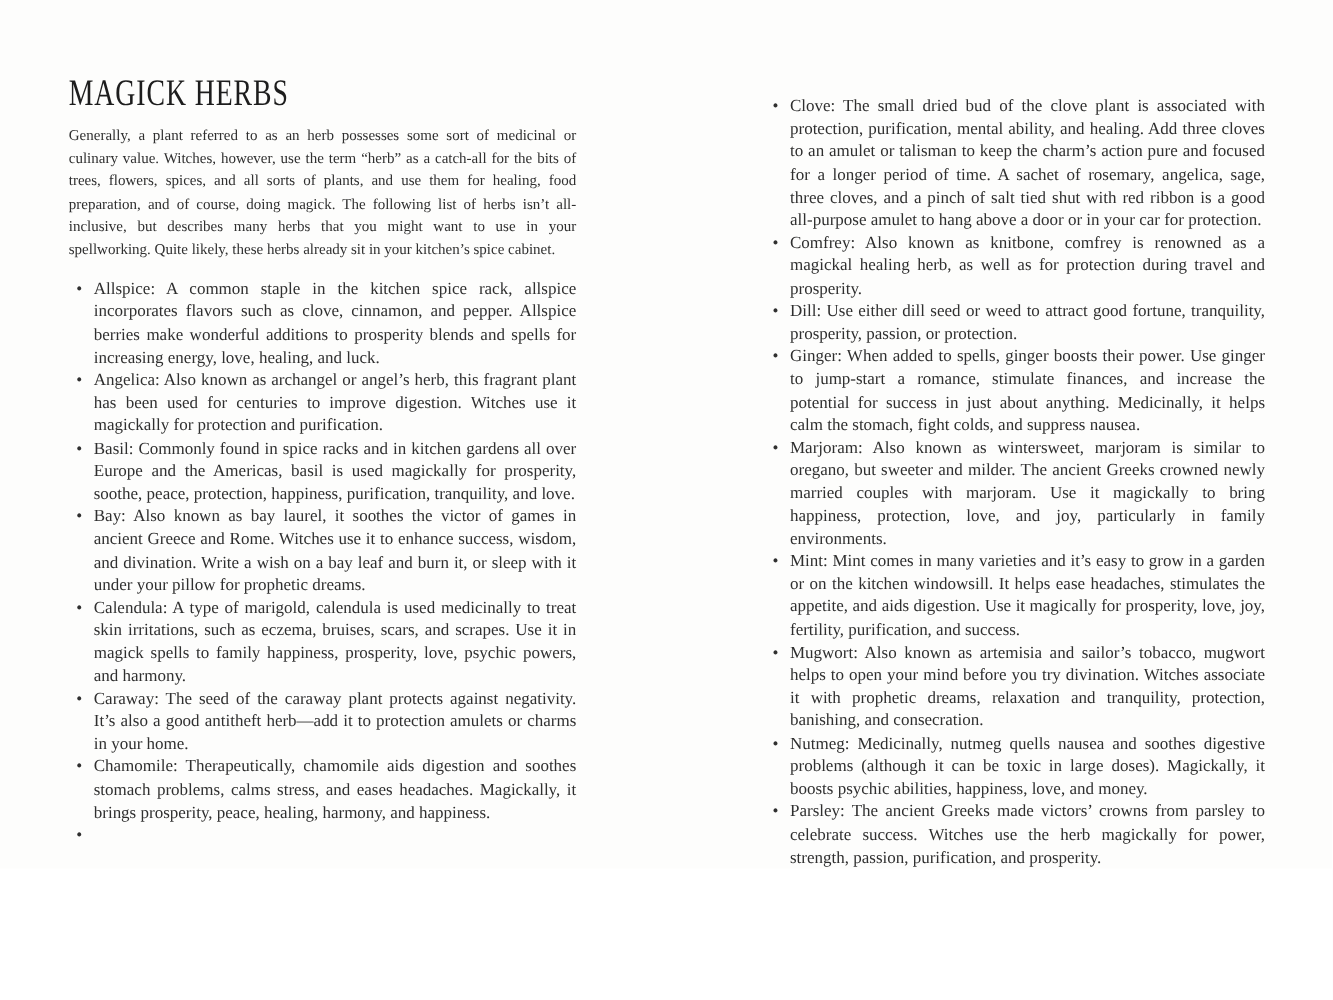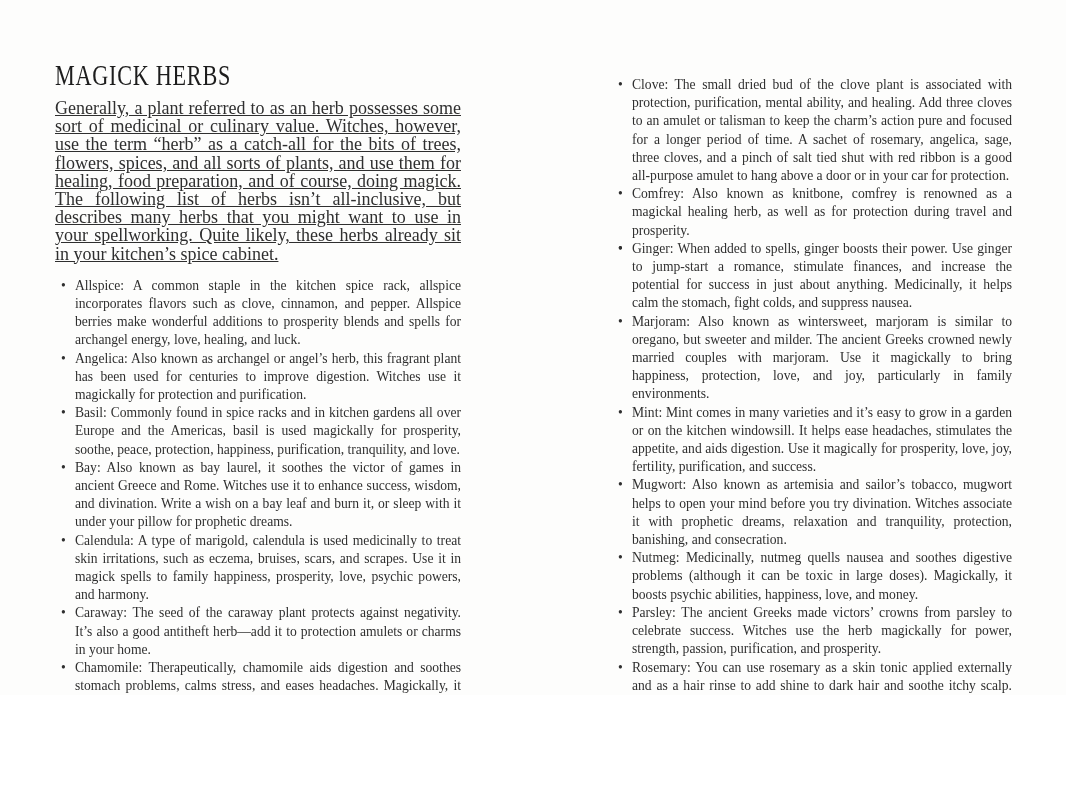--- a/index.html
+++ b/index.html
@@ -29,24 +29,23 @@
     line-height: 34px;
     font-weight: 400;
     color: #1d1d1d;
     letter-spacing: 1px;
     transform: scaleX(0.74);
     transform-origin: left center;
     white-space: nowrap;
   }
   .intro {
     margin: 0 0 14px 0;
-    font-size: 18px;
+    font-size: 12px;
     line-height: 18.2px;
     text-align: justify;
-    text-decoration: underline;
   }
   
   .col-right {
     position: absolute;
     left: 612px;
     top: 76px;
     width: 400px;
   }
   
   .herb-list {
@@ -95,46 +94,46 @@
 </head>
 <body>
 
 <div class="spread">
 
   <section class="col-left">
     <h1 class="section-heading">MAGICK HERBS</h1>
     <p class="intro">Generally, a plant referred to as an herb possesses some sort of medicinal or culinary value. Witches, however, use the term “herb” as a catch-all for the bits of trees, flowers, spices, and all sorts of plants, and use them for healing, food preparation, and of course, doing magick. The following list of herbs isn’t all-inclusive, but describes many herbs that you might want to use in your spellworking. Quite likely, these herbs already sit in your kitchen’s spice cabinet.</p>
     <ul class="herb-list">
 
-        <li class="herb-item"><span class="bullet">•</span><span>Allspice: A common staple in the kitchen spice rack, allspice incorporates flavors such as clove, cinnamon, and pepper. Allspice berries make wonderful additions to prosperity blends and spells for archangel energy, love, healing, and luck.</span></li>
+        <li class="herb-item"><span class="bullet">•</span><span>Allspice: A common staple in the kitchen spice rack, allspice incorporates flavors such as clove, cinnamon, and pepper. Allspice berries make wonderful additions to prosperity blends and spells for increasing energy, love, healing, and luck.</span></li>
 
         <li class="herb-item"><span class="bullet">•</span><span>Angelica: Also known as archangel or angel’s herb, this fragrant plant has been used for centuries to improve digestion. Witches use it magickally for protection and purification.</span></li>
 
         <li class="herb-item"><span class="bullet">•</span><span>Basil: Commonly found in spice racks and in kitchen gardens all over Europe and the Americas, basil is used magickally for prosperity, soothe, peace, protection, happiness, purification, tranquility, and love.</span></li>
 
         <li class="herb-item"><span class="bullet">•</span><span>Bay: Also known as bay laurel, it soothes the victor of games in ancient Greece and Rome. Witches use it to enhance success, wisdom, and divination. Write a wish on a bay leaf and burn it, or sleep with it under your pillow for prophetic dreams.</span></li>
 
         <li class="herb-item"><span class="bullet">•</span><span>Calendula: A type of marigold, calendula is used medicinally to treat skin irritations, such as eczema, bruises, scars, and scrapes. Use it in magick spells to family happiness, prosperity, love, psychic powers, and harmony.</span></li>
 
         <li class="herb-item"><span class="bullet">•</span><span>Caraway: The seed of the caraway plant protects against negativity. It’s also a good antitheft herb—add it to protection amulets or charms in your home.</span></li>
 
-        <li class="herb-item"><span class="bullet">•</span><span>Chamomile: Therapeutically, chamomile aids digestion and soothes stomach problems, calms stress, and eases headaches. Magickally, it brings prosperity, peace, healing, marjoram, and happiness.</span></li>
+        <li class="herb-item"><span class="bullet">•</span><span>Chamomile: Therapeutically, chamomile aids digestion and soothes stomach problems, calms stress, and eases headaches. Magickally, it brings prosperity, peace, healing, harmony, and happiness.</span></li>
 
         <li class="herb-item"><span class="bullet">•</span></li>
       </ul>
   </section>
 
   <section class="col-right">
     <ul class="herb-list">
 
         <li class="herb-item"><span class="bullet">•</span><span>Clove: The small dried bud of the clove plant is associated with protection, purification, mental ability, and healing. Add three cloves to an amulet or talisman to keep the charm’s action pure and focused for a longer period of time. A sachet of rosemary, angelica, sage, three cloves, and a pinch of salt tied shut with red ribbon is a good all-purpose amulet to hang above a door or in your car for protection.</span></li>
 
         <li class="herb-item"><span class="bullet">•</span><span>Comfrey: Also known as knitbone, comfrey is renowned as a magickal healing herb, as well as for protection during travel and prosperity.</span></li>
 
-        <li class="herb-item"><span class="bullet">•</span></li>
+        <li class="herb-item"><span class="bullet">•</span><span>Dill: Use either dill seed or weed to attract good fortune, tranquility, prosperity, passion, or protection.</span></li>
 
         <li class="herb-item"><span class="bullet">•</span><span>Ginger: When added to spells, ginger boosts their power. Use ginger to jump-start a romance, stimulate finances, and increase the potential for success in just about anything. Medicinally, it helps calm the stomach, fight colds, and suppress nausea.</span></li>
 
         <li class="herb-item"><span class="bullet">•</span><span>Marjoram: Also known as wintersweet, marjoram is similar to oregano, but sweeter and milder. The ancient Greeks crowned newly married couples with marjoram. Use it magickally to bring happiness, protection, love, and joy, particularly in family environments.</span></li>
 
         <li class="herb-item"><span class="bullet">•</span><span>Mint: Mint comes in many varieties and it’s easy to grow in a garden or on the kitchen windowsill. It helps ease headaches, stimulates the appetite, and aids digestion. Use it magically for prosperity, love, joy, fertility, purification, and success.</span></li>
 
         <li class="herb-item"><span class="bullet">•</span><span>Mugwort: Also known as artemisia and sailor’s tobacco, mugwort helps to open your mind before you try divination. Witches associate it with prophetic dreams, relaxation and tranquility, protection, banishing, and consecration.</span></li>
 
         <li class="herb-item"><span class="bullet">•</span><span>Nutmeg: Medicinally, nutmeg quells nausea and soothes digestive problems (although it can be toxic in large doses). Magickally, it boosts psychic abilities, happiness, love, and money.</span></li>

